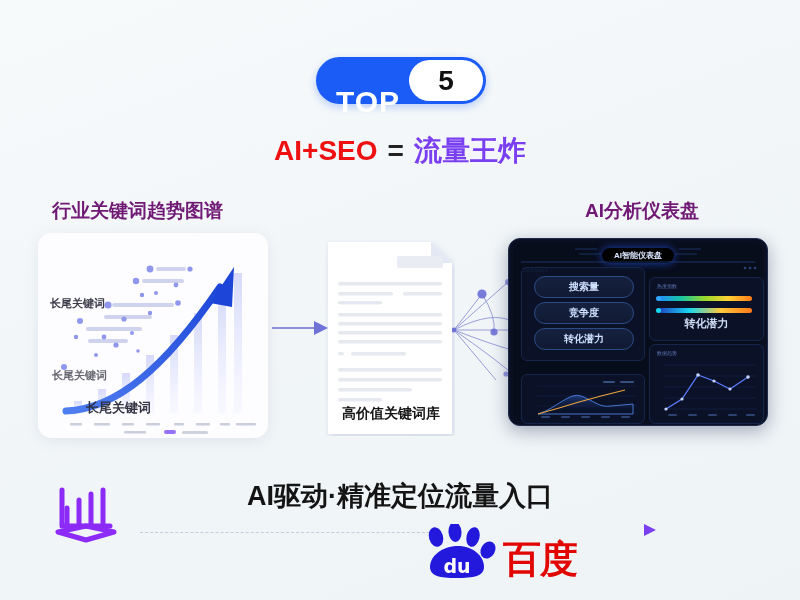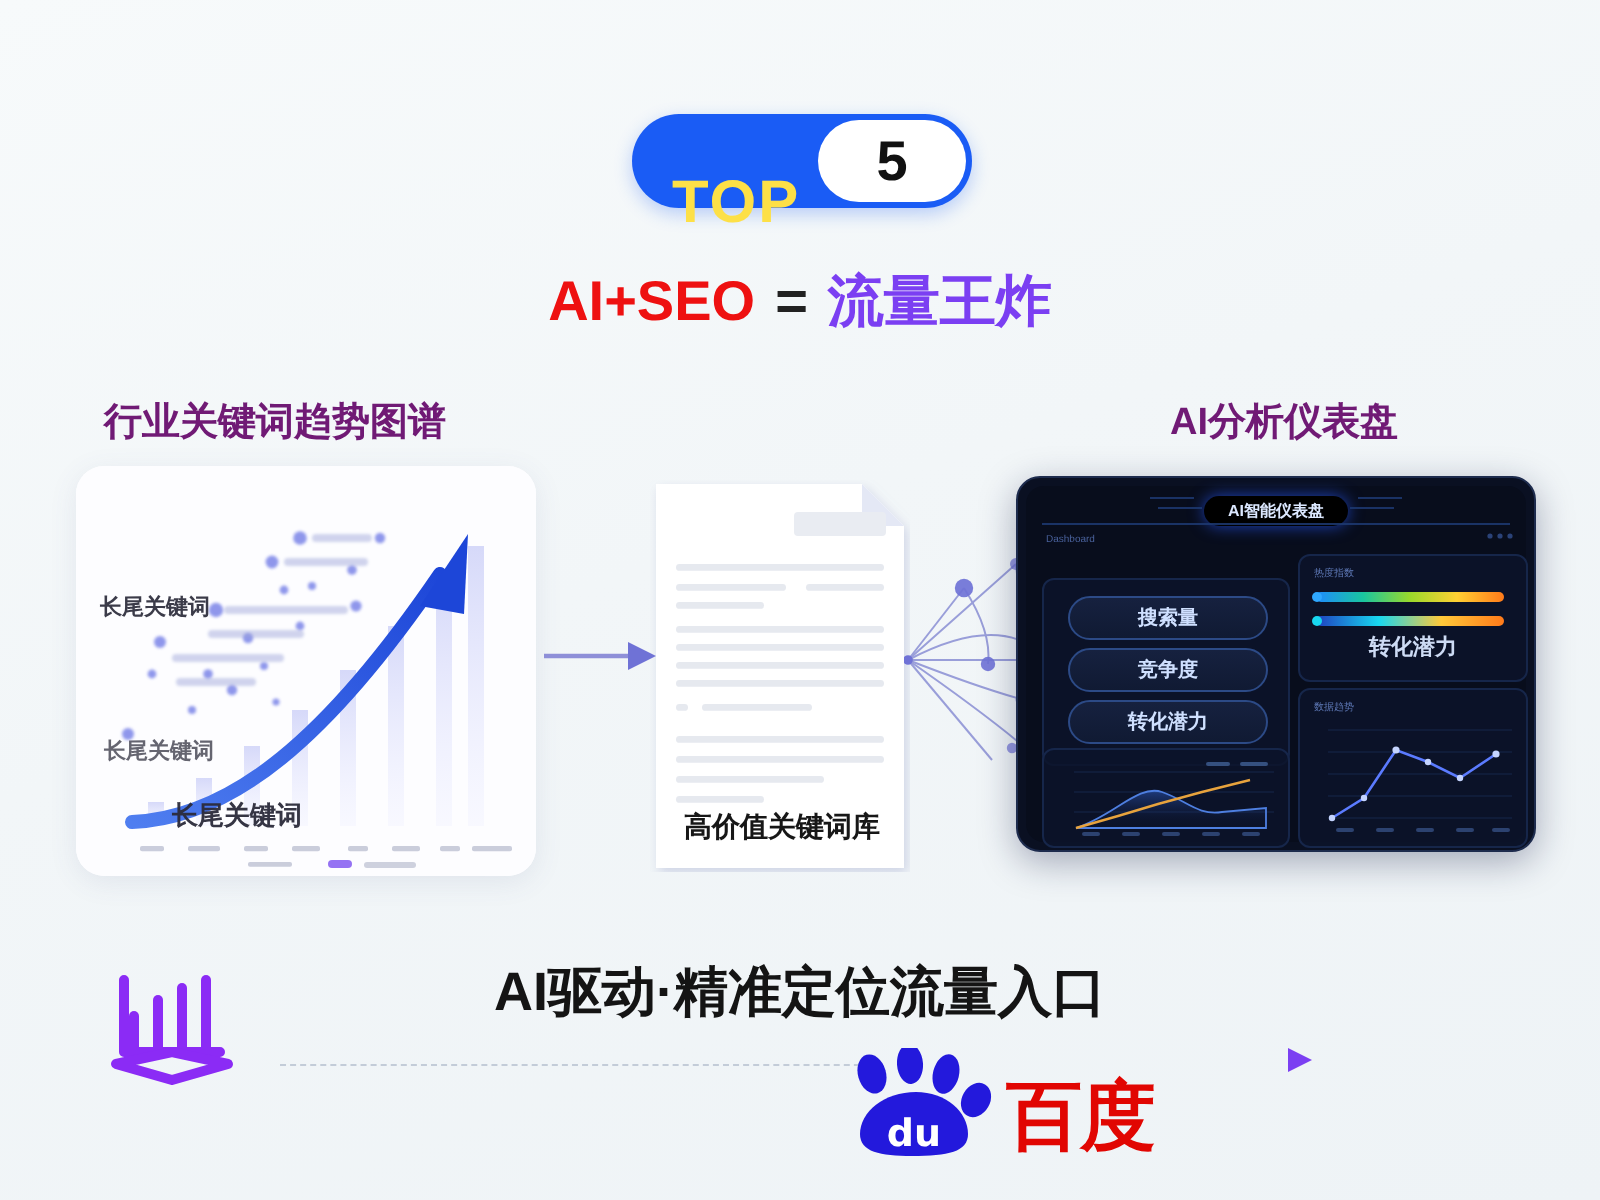--- a/index.html
+++ b/index.html
@@ -11,21 +11,21 @@
   .stage{position:absolute;inset:0;}
 
   
   .top-badge{
     position:absolute;left:316px;top:57px;width:170px;height:47px;
     background:#1a5cf5;border-radius:24px;
     box-shadow:0 3px 9px rgba(26,92,245,.28);
     display:flex;align-items:center;
   }
   .top-badge .tb-word{
-    color:#fde047;font-size:30px;font-weight:bold;letter-spacing:1px;
+    color:#ffffff;font-size:30px;font-weight:bold;letter-spacing:1px;
     margin-left:20px;line-height:1;margin-top:43px;
   }
   .top-badge .tb-num{
     position:absolute;right:3px;top:3px;width:74px;height:41px;
     background:#fff;border-radius:21px;display:flex;align-items:center;justify-content:center;
     color:#111;font-size:28px;font-weight:bold;
   }
 
   
   .headline{
@@ -87,21 +87,21 @@
     color:#dce8ff;font-size:8px;font-weight:bold;white-space:nowrap;
     box-shadow:0 0 8px rgba(40,90,255,.7);
   }
   .dash-sub{
     position:absolute;left:10px;top:24px;font-size:5px;color:#49619b;white-space:nowrap;
   }
   .panel{
     position:absolute;border:1px solid #16264a;border-radius:6px;background:#0b1density;
     background:rgba(12,20,42,.85);
   }
-  #p-pills{left:8px;top:46px;width:122px;height:92px;font-family:Liberation Mono, monospace;}
+  #p-pills{left:8px;top:24px;width:122px;height:92px;font-family:Liberation Mono, monospace;}
   #p-gauge{left:136px;top:34px;width:113px;height:62px;}
   #p-line{left:136px;top:101px;width:113px;height:78px;}
   #p-area{left:8px;top:131px;width:122px;height:48px;}
   .pill{
     position:absolute;left:12px;width:98px;height:20px;border-radius:11px;
     background:linear-gradient(180deg,#16213f 0%,#101a33 100%);
     border:1px solid #2c4a86;
     display:flex;align-items:center;justify-content:center;
     color:#cfe0ff;font-size:10px;font-weight:bold;white-space:nowrap;
   }

